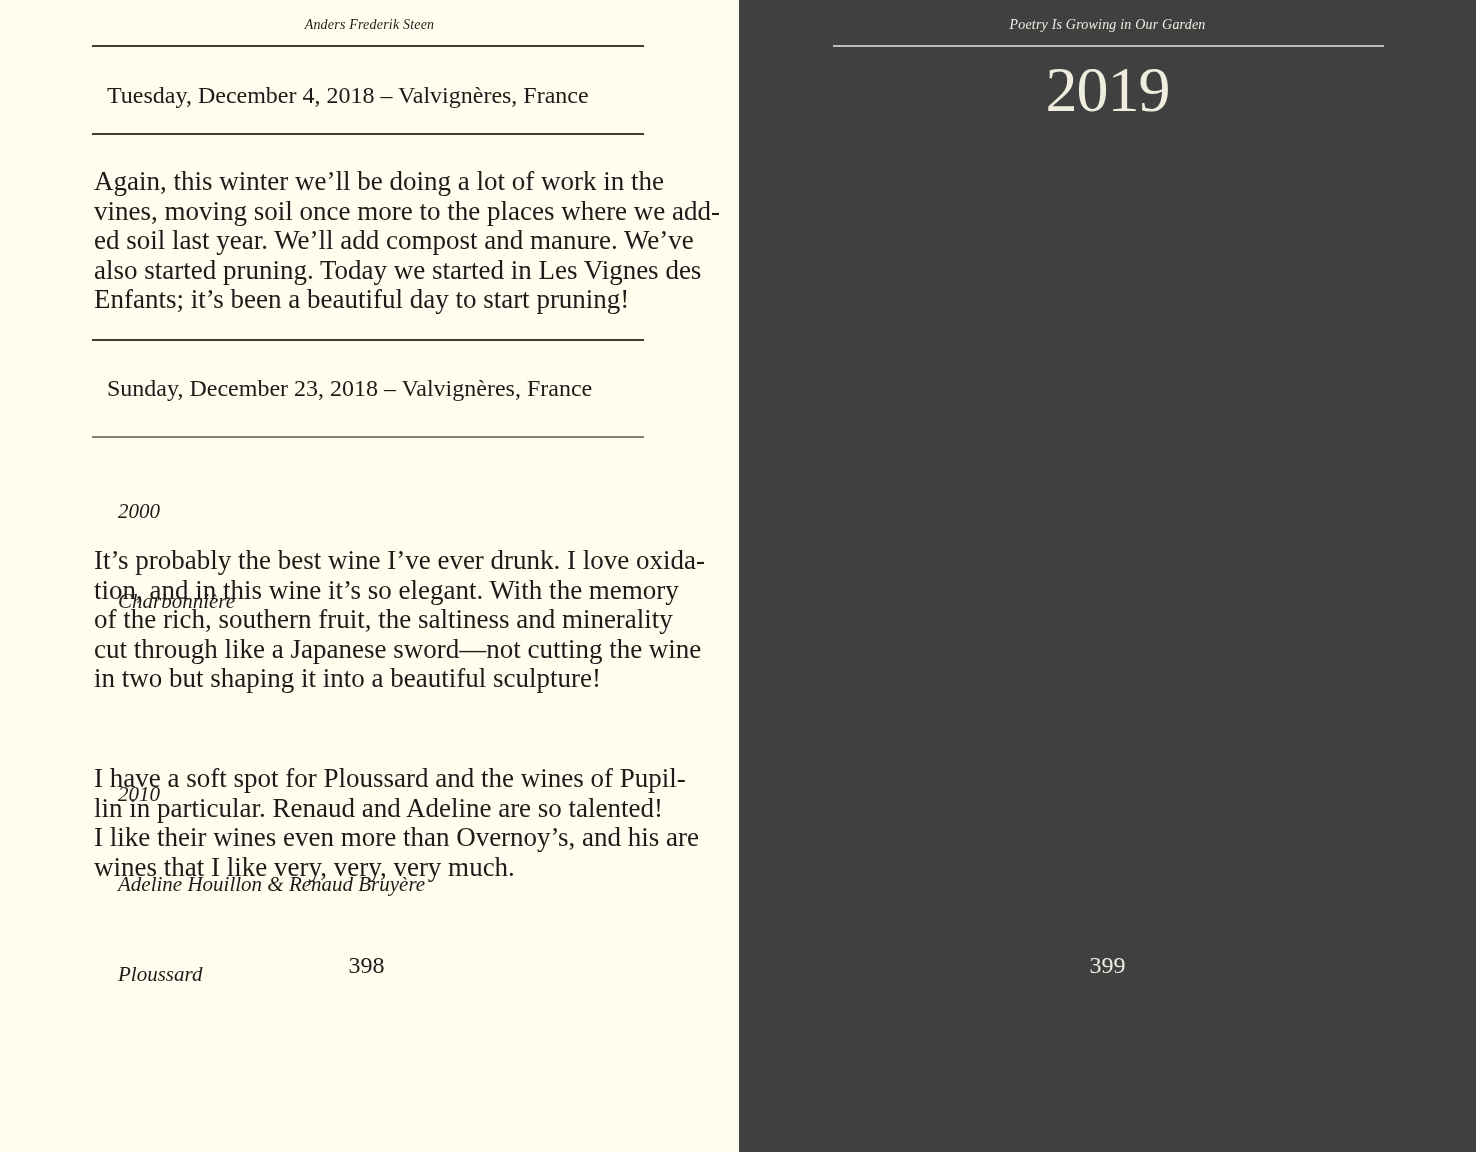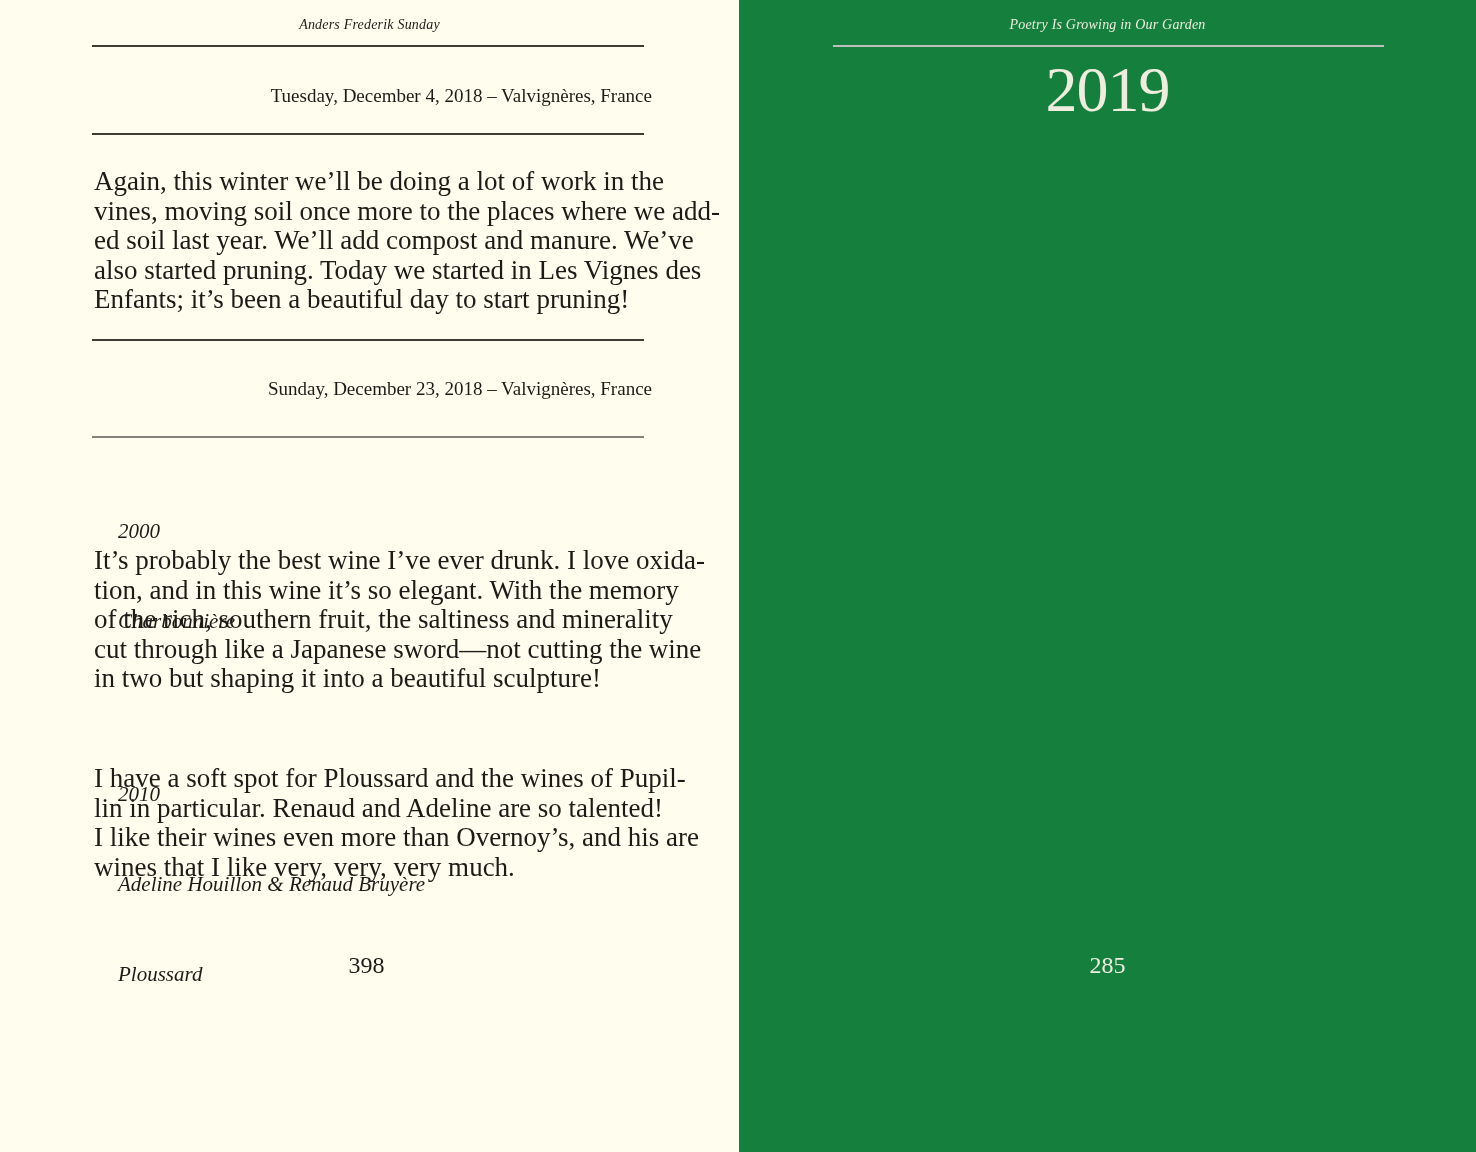--- a/index.html
+++ b/index.html
@@ -21,21 +21,21 @@
     height: 1152px;
     overflow: hidden;
   }
   .page.left {
     width: 739px;
     background: #FFFDEE;
     color: #1d1b18;
   }
   .page.right {
     width: 737px;
-    background: #15803d;
+    background: #404040;
     color: #EFEDE0;
   }
   .running-head {
     position: absolute;
     top: 18px;
     left: 0;
     width: 100%;
     text-align: center;
     font-style: italic;
     font-size: 14px;
@@ -46,24 +46,24 @@
     position: absolute;
     left: 92px;
     width: 552px;
     height: 2px;
   }
   .rule.dark  { background: #3e3c36; }
   .rule.light { background: #84827a; }
   .page.right .rule { left: 94px; width: 551px; background: #BEBEBE; }
   .date-heading {
     position: absolute;
-    left: 100px;
+    left: 107px;
     width: 552px;
-    text-align: right;
-    font-size: 19px;
+    text-align: left;
+    font-size: 24px;
     line-height: 29.5px;
     white-space: pre;
   }
   .body-text {
     position: absolute;
     left: 94px;
     width: 600px;
     font-size: 27px;
     line-height: 29.5px;
     white-space: pre;
@@ -100,41 +100,41 @@
     color: #EFEDDD;
   }
 </style>
 </head>
 <body>
 
 <div class="spread">
 
   <div class="page left">
 
-    <div class="running-head">Anders Frederik Sunday</div>
+    <div class="running-head">Anders Frederik Steen</div>
 
     <div class="rule dark" style="top:45px"></div>
 
     <div class="date-heading" style="top:81px">Tuesday, December 4, 2018 – Valvignères, France</div>
 
     <div class="rule dark" style="top:133px"></div>
 
     <div class="body-text" style="top:167px">Again, this winter we’ll be doing a lot of work in the
 vines, moving soil once more to the places where we add-
 ed soil last year. We’ll add compost and manure. We’ve
 also started pruning. Today we started in Les Vignes des
 Enfants; it’s been a beautiful day to start pruning!</div>
 
     <div class="rule dark" style="top:339px"></div>
 
     <div class="date-heading" style="top:374px">Sunday, December 23, 2018 – Valvignères, France</div>
 
     <div class="rule light" style="top:436px"></div>
 
-    <div class="wine-heading" style="top:456px">
+    <div class="wine-heading" style="top:436px">
       <div>2000</div>
       <div>Charbonnière</div>
     </div>
 
     <div class="body-text" style="top:546px">It’s probably the best wine I’ve ever drunk. I love oxida-
 tion, and in this wine it’s so elegant. With the memory
 of the rich, southern fruit, the saltiness and minerality
 cut through like a Japanese sword—not cutting the wine
 in two but shaping it into a beautiful sculpture!</div>
 
@@ -153,16 +153,16 @@
   </div>
 
   <div class="page right">
 
     <div class="running-head">Poetry Is Growing in Our Garden</div>
 
     <div class="rule" style="top:45px"></div>
 
     <div class="chapter-title">2019</div>
 
-    <div class="page-number">285</div>
+    <div class="page-number">399</div>
   </div>
 
 </div>
 
 </body></html>

